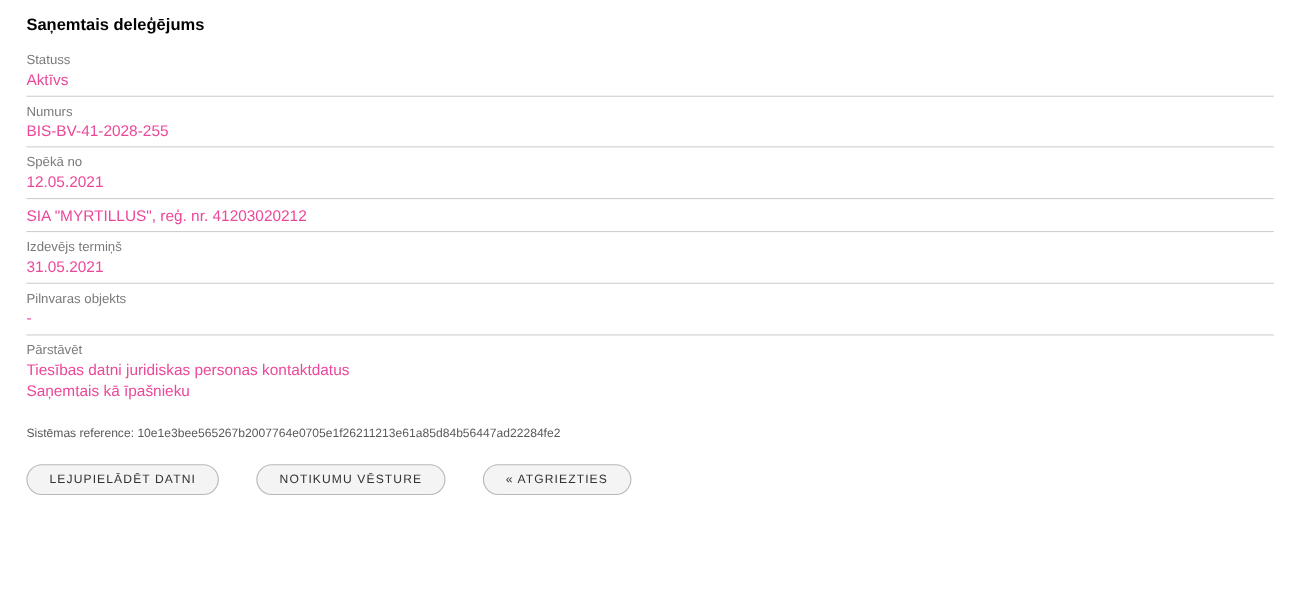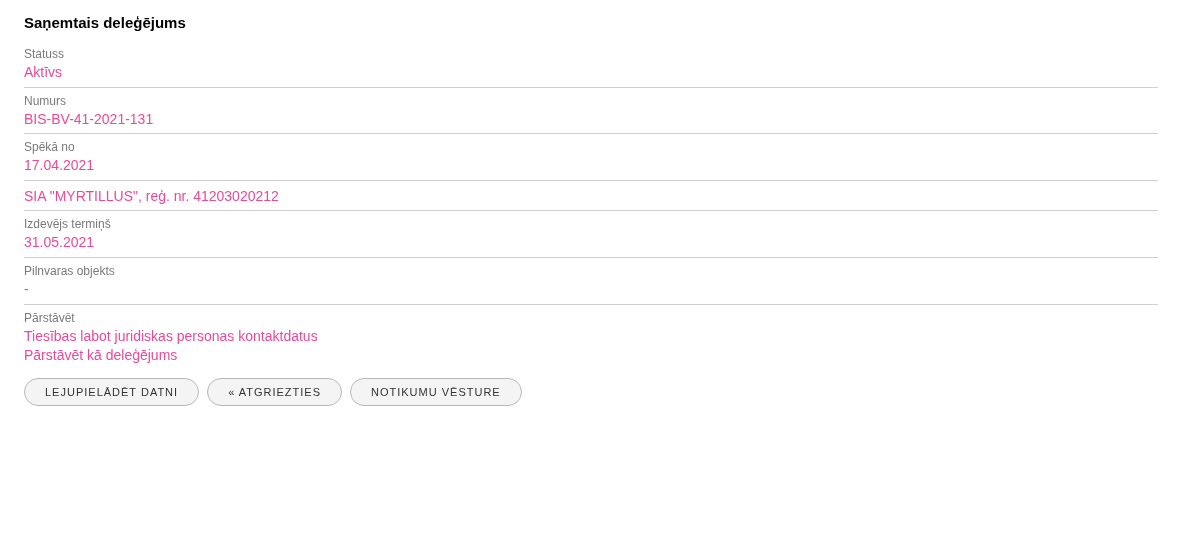--- a/index.html
+++ b/index.html
@@ -37,21 +37,21 @@
     line-height: 1.4;
   }
   .value .line { display: block; }
   .sysref {
     font-size: 11px;
     color: #5a5a5a;
     padding: 18px 0 14px 0;
   }
   .btnbar {
     display: flex;
-    gap: 8px;
+    gap: 34px;
     position: relative;
     padding-top: 8px;
   }
   .btn {
     border: 1px solid #b8b8b8;
     background: #f4f4f4;
     color: #323232;
     font-size: 11px;
     letter-spacing: 1px;
     padding: 7px 20px;
@@ -79,55 +79,59 @@
 
   <div class="title">Saņemtais deleģējums</div>
 
   <div class="field">
     <div class="label">Statuss</div>
     <div class="value">Aktīvs</div>
   </div>
 
   <div class="field">
     <div class="label">Numurs</div>
-    <div class="value">BIS-BV-41-2021-131</div>
+    <div class="value">BIS-BV-41-2028-255</div>
   </div>
 
   <div class="field">
     <div class="label">Spēkā no</div>
-    <div class="value">17.04.2021</div>
+    <div class="value">12.05.2021</div>
   </div>
 
   <div class="field">
     <div class="value">SIA "MYRTILLUS", reģ. nr. 41203020212</div>
   </div>
 
   <div class="field">
     <div class="label">Izdevējs termiņš</div>
     <div class="value">31.05.2021</div>
   </div>
 
   <div class="field">
     <div class="label">Pilnvaras objekts</div>
     <div class="value">-</div>
   </div>
 
   <div class="field" style="border-bottom:none;">
     <div class="label">Pārstāvēt</div>
     <div class="value">
-      <span class="line">Tiesības labot juridiskas personas kontaktdatus</span>
-      <span class="line">Pārstāvēt kā deleģējums</span>
+      <span class="line">Tiesības datni juridiskas personas kontaktdatus</span>
+      <span class="line">Saņemtais kā īpašnieku</span>
     </div>
   </div>
 
+  <div class="sysref">
+    <span>Sistēmas reference:</span>
+    <span>10e1e3bee565267b2007764e0705e1f26211213e61a85d84b56447ad22284fe2</span>
+  </div>
 
   <div class="btnbar">
     <button class="btn">Lejupielādēt datni</button>
+    <button class="btn">Notikumu vēsture</button>
     <button class="btn">« Atgriezties</button>
-    <button class="btn">Notikumu vēsture</button>
   </div>
 
   <div class="arrow a1">
     <svg viewBox="0 0 40 40">
       <defs>
           <marker id="ah1" markerWidth="6" markerHeight="6" refX="5" refY="3" orient="auto">
         <path d="M0,0 L6,3 L0,6 Z" fill="#e60000"></path>
           </marker>
         </defs>
       <line x1="34" y1="2" x2="8" y2="30" stroke="#e60000" stroke-width="3" marker-end="url(#ah1)"></line>

